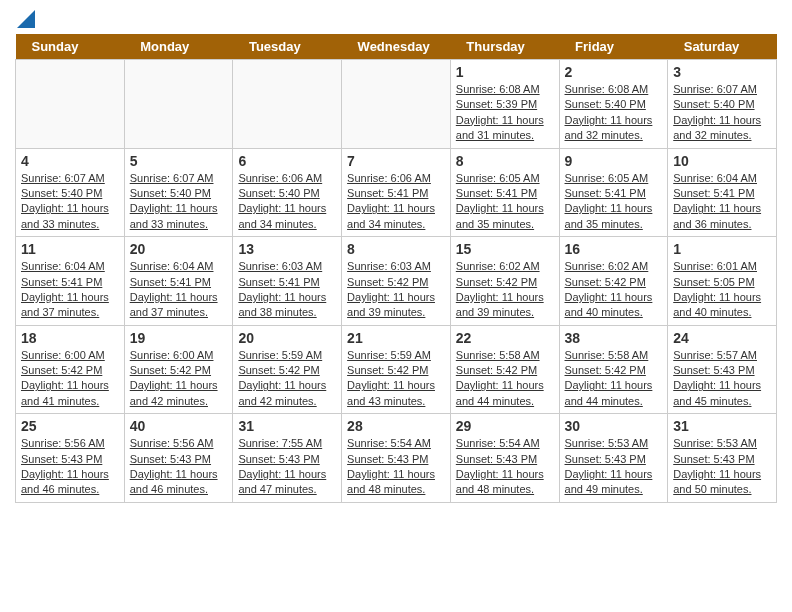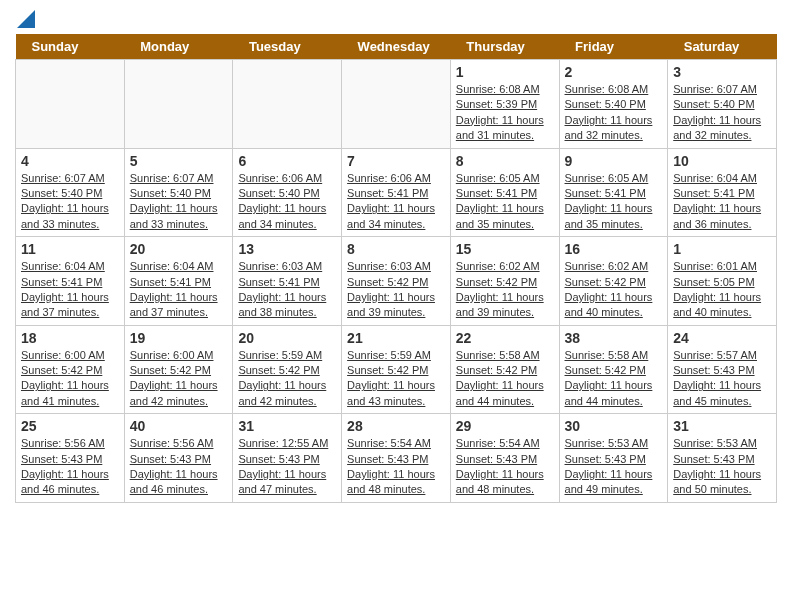--- a/index.html
+++ b/index.html
@@ -272,21 +272,21 @@
 Daylight: 11 hours and 46 minutes.</div>
         </td>
         <td>
           <div class="day-num">40</div>
           <div class="day-detail">Sunrise: 5:56 AM
 Sunset: 5:43 PM
 Daylight: 11 hours and 46 minutes.</div>
         </td>
         <td>
           <div class="day-num">31</div>
-          <div class="day-detail">Sunrise: 12:55 AM
+          <div class="day-detail">Sunrise: 7:55 AM
 Sunset: 5:43 PM
 Daylight: 11 hours and 47 minutes.</div>
         </td>
         <td>
           <div class="day-num">28</div>
           <div class="day-detail">Sunrise: 5:54 AM
 Sunset: 5:43 PM
 Daylight: 11 hours and 48 minutes.</div>
         </td>
         <td>

